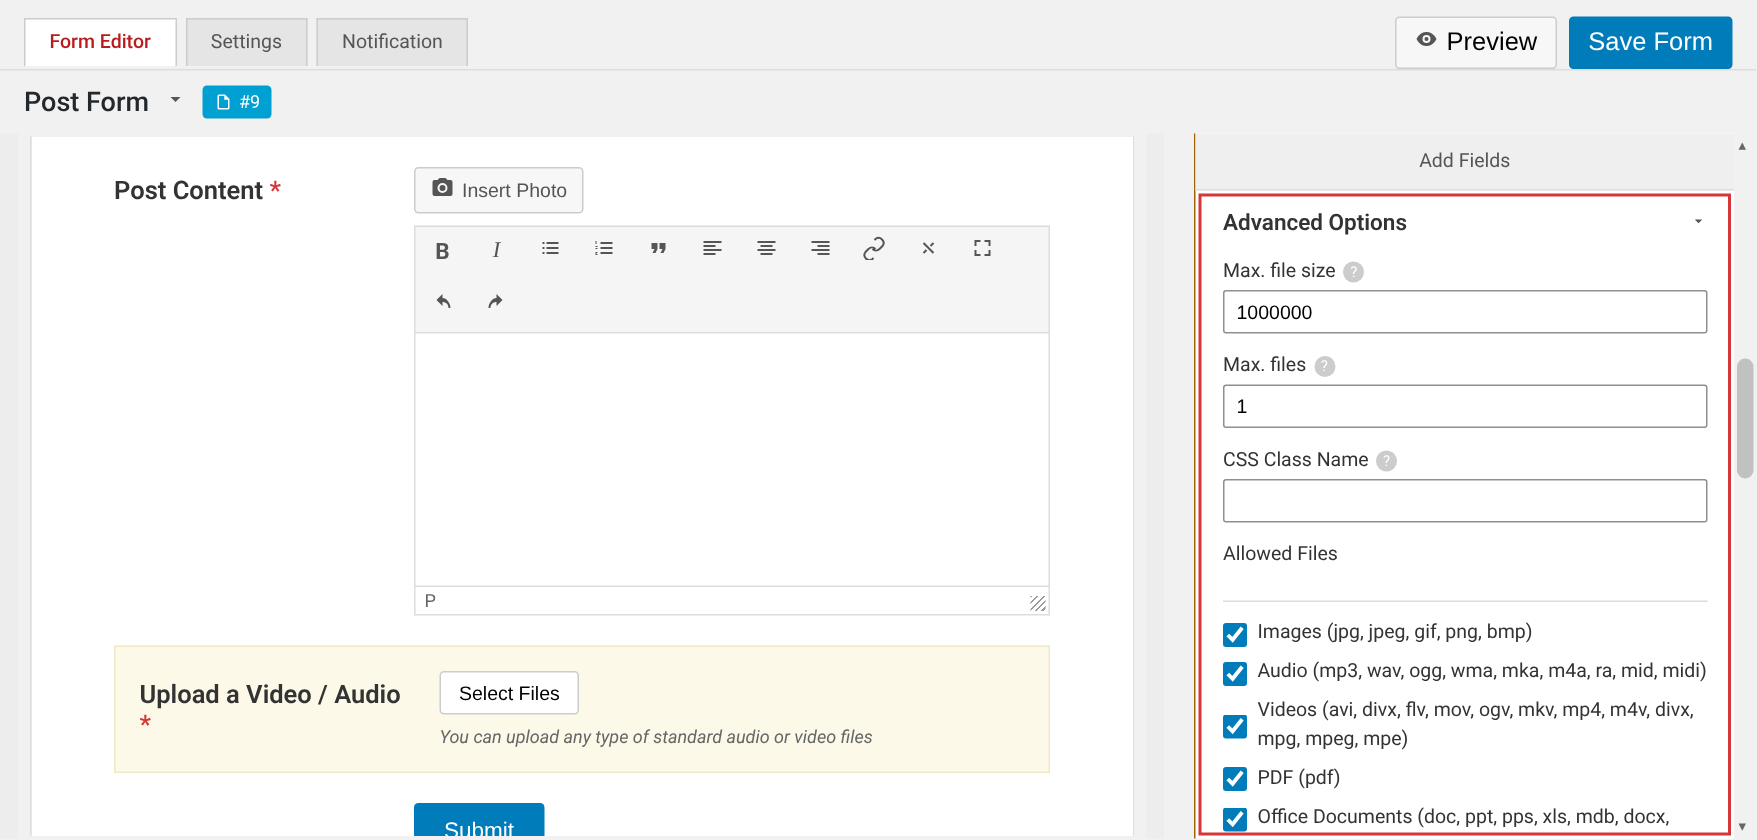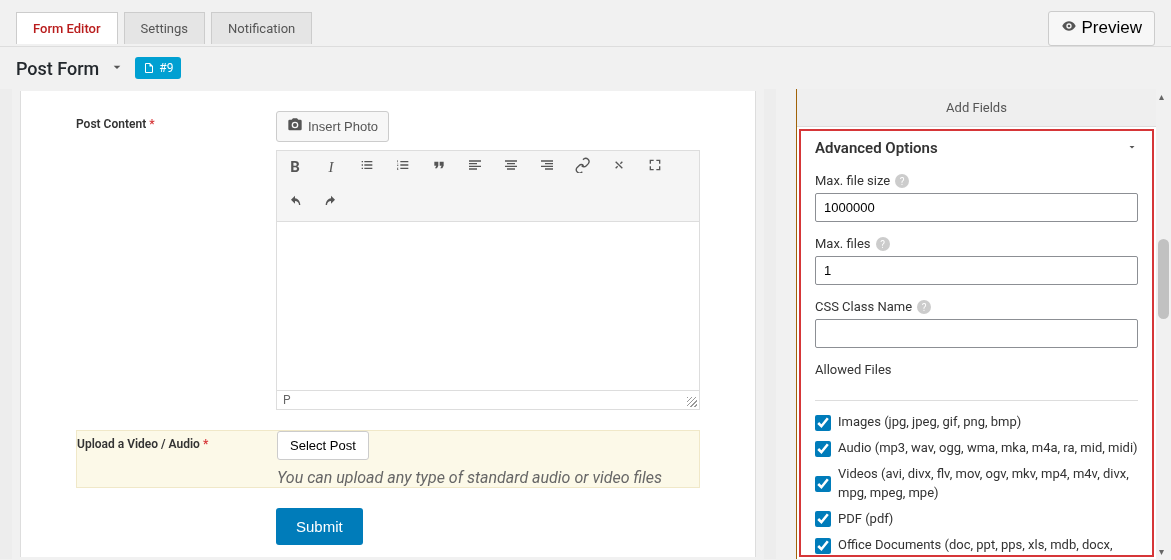--- a/index.html
+++ b/index.html
@@ -16,37 +16,37 @@
 .title-row { display: flex; align-items: center; padding: 10px 16px; gap: 10px; background:#f1f1f1; border-top:1px solid #ddd; }
 .title-text { font-size: 18px; font-weight: 500; color: #23282d; }
 .chev { color: #555; }
 .badge-id { background: #00a0d2; color: #fff; padding: 4px 8px; border-radius: 3px; font-size: 12px; display: inline-flex; align-items: center; gap: 4px; }
 
 .layout { display: flex; height: calc(560px - 46px - 44px); }
 .main { flex: 1; background: #f1f1f1; padding: 2px 8px; overflow: hidden; position: relative; }
 .form-canvas { background: #fff; padding: 20px 55px 20px 55px; height: 100%; overflow-y: auto; border-left:1px solid #ddd; border-right:1px solid #ddd; }
 
 .field-row { display: flex; gap: 20px; margin-bottom: 20px; }
-.field-label-col { width: 180px; font-weight: 600; font-size: 12px; padding-top: 6px; }
+.field-label-col { width: 180px; font-weight: 600; font-size: 17px; padding-top: 6px; }
 .req-star { color: #d63638; }
 .field-input-col { flex: 1; }
 
 .insert-photo-btn { border: 1px solid #ccc; background: #f7f7f7; padding: 5px 10px; border-radius: 3px; cursor: pointer; display: inline-flex; gap: 5px; align-items: center; font-size: 13px; margin-bottom: 8px; color:#555; }
 
 .editor-toolbar { background: #f5f5f5; border: 1px solid #ddd; border-bottom: none; padding: 6px 8px; display: flex; gap: 10px; align-items: center; }
 .editor-toolbar .tb-row1 { display:flex; gap:16px; align-items:center; width:100%;}
 .editor-toolbar .tb-row2 { display:flex; gap:16px; align-items:center; padding-top:8px;}
 .tb-icon { color: #555; cursor: pointer; width: 20px; text-align: center; font-size: 15px; }
 .editor-area { width: 100%; height: 170px; border: 1px solid #ddd; resize: both; padding: 6px; background:#fff; }
 .editor-status { border:1px solid #ddd; border-top:none; padding:2px 6px; font-size:12px; color:#666; background:#fff; position:relative; }
 .editor-status::after{content:""; position:absolute; right:2px; bottom:2px; width:10px; height:10px; background:repeating-linear-gradient(135deg,#999,#999 1px,transparent 1px,transparent 3px);}
 
-.upload-block { background: #fcf9e8; border:1px solid #f0e8c8; }
+.upload-block { background: #fcf9e8; padding: 16px; border:1px solid #f0e8c8; }
 .select-files-btn { border: 1px solid #ccc; background: #fff; padding: 6px 12px; border-radius: 3px; cursor: pointer; font-size: 13px; }
-.hint-text { color: #666; font-style: italic; font-size: 16px; margin-top: 8px; }
+.hint-text { color: #666; font-style: italic; font-size: 12px; margin-top: 8px; }
 
 .submit-btn { background: #007cba; color: #fff; border: none; padding: 10px 20px; border-radius: 3px; font-size: 15px; cursor: pointer; }
 
 .side-panel { width: 360px; background: #fff; display: flex; flex-direction: column; border-left: 1px solid #a16207; }
 .side-tabs { display: flex; }
 .side-tab { flex: 1; text-align: center; padding: 11px 8px; background: #efefef; cursor: pointer; border-bottom: 1px solid #ddd; color: #555; font-size:13px; }
 .side-tab.active { background: #fff; border-bottom: none; color: #23282d; }
 .side-content { flex: 1; padding: 8px 14px 10px; overflow-y: auto; border: 2px solid #d63638; margin: 2px; position:relative; }
 
 .section-header { font-weight: 600; font-size: 15px; display: flex; justify-content: space-between; align-items: center; padding-bottom: 6px; margin-bottom:10px; }
@@ -77,20 +77,21 @@
   </div>
   <div class="top-actions">
     <button class="btn">
       <span>
         <svg class="ico" viewBox="0 0 24 24">
             <path d="M12 5c-7 0-10 7-10 7s3 7 10 7 10-7 10-7-3-7-10-7zm0 11a4 4 0 110-8 4 4 0 010 8zm0-6a2 2 0 100 4 2 2 0 000-4z"></path>
           </svg>
       </span>
       <span>Preview</span>
     </button>
+    <button class="btn btn-primary">Save Form</button>
   </div>
 </div>
 
 <div class="title-row">
   <span class="title-text">Post Form</span>
   <span class="chev">
     <svg class="ico" viewBox="0 0 24 24">
         <path d="M7 10l5 5 5-5z"></path>
       </svg>
   </span>
@@ -166,21 +167,21 @@
           <div class="editor-status">P</div>
         </div>
       </div>
 
       <div class="upload-block field-row">
         <div class="field-label-col">
           <span>Upload a Video / Audio</span>
           <span class="req-star"> *</span>
         </div>
         <div class="field-input-col">
-          <button class="select-files-btn">Select Post</button>
+          <button class="select-files-btn">Select Files</button>
           <div class="hint-text">You can upload any type of standard audio or video files</div>
         </div>
       </div>
 
       <div class="field-row">
         <div class="field-label-col"></div>
         <div class="field-input-col">
           <button class="submit-btn">Submit</button>
         </div>
       </div>

